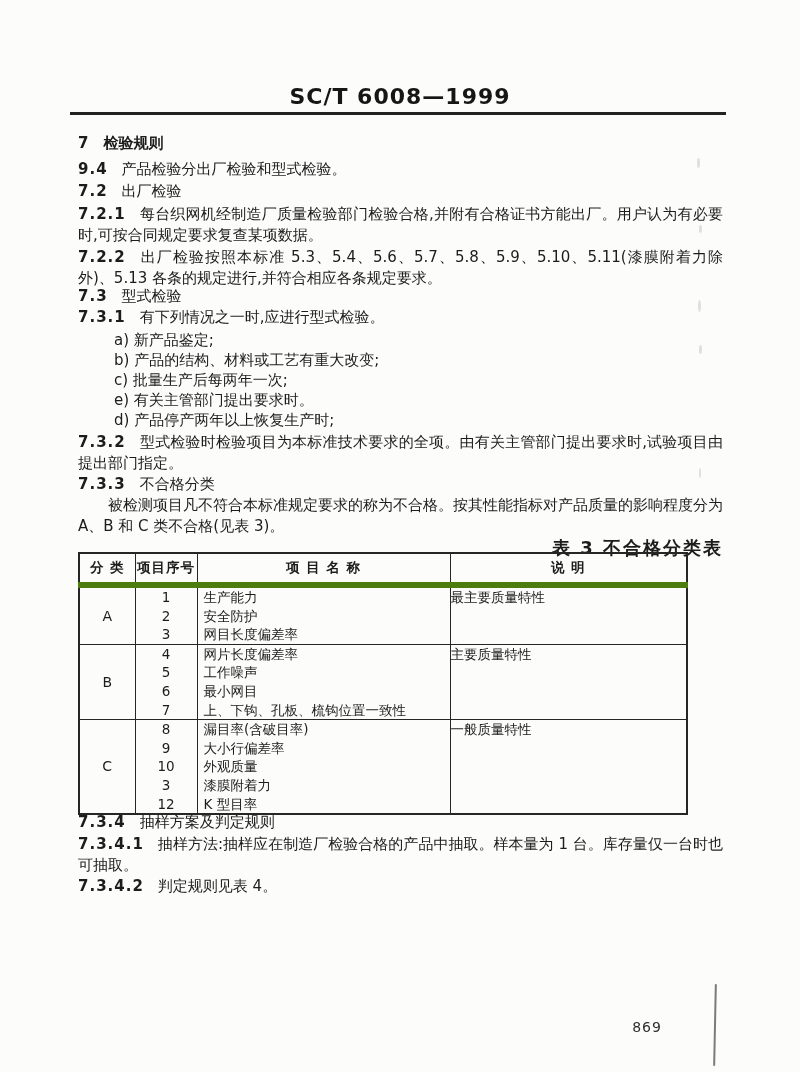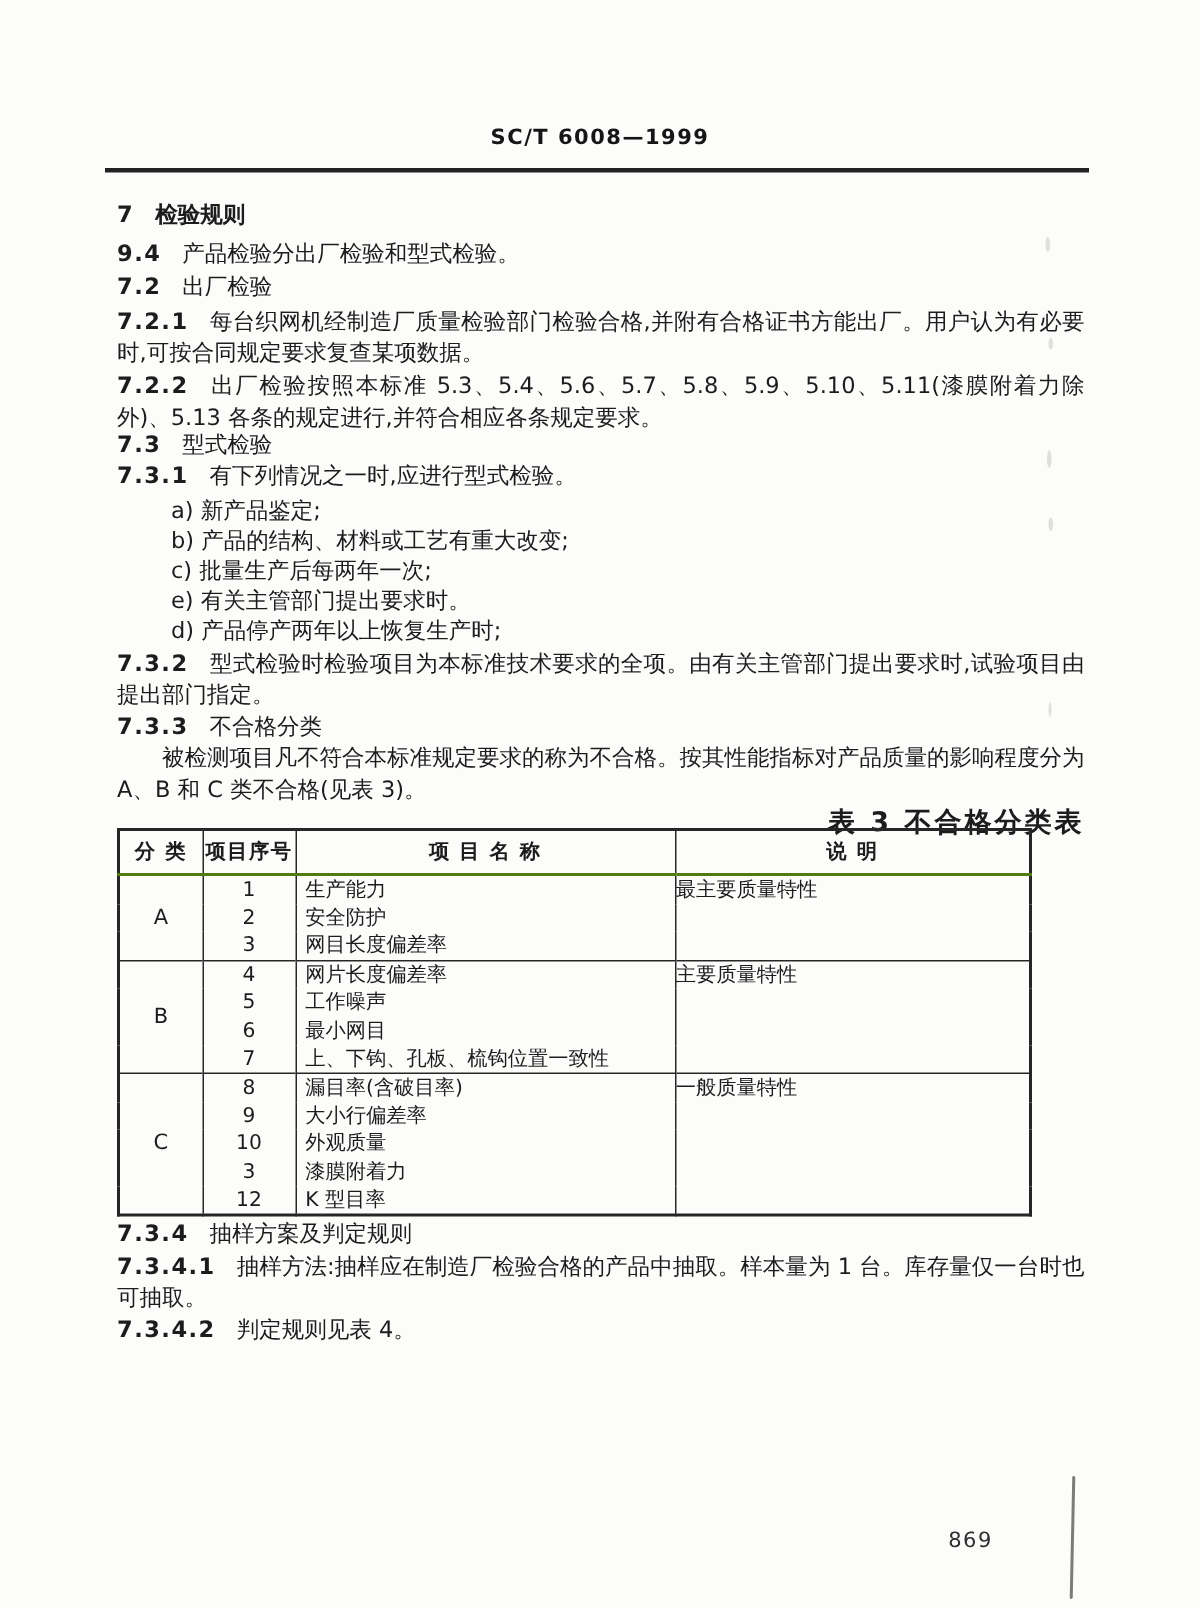--- a/index.html
+++ b/index.html
@@ -14,21 +14,21 @@
   }
   
   .watermark{
     position:absolute;top:118px;left:216px;
     font-size:76px;font-weight:700;letter-spacing:1px;
     color:#e3e3e3;z-index:0;user-select:none;white-space:nowrap;
   }
   .content{position:absolute;inset:0;z-index:1;}
   .doc-code{
     position:absolute;top:84px;left:0;right:0;
-    text-align:center;font-weight:700;font-size:14px;letter-spacing:1px;
+    text-align:center;font-weight:700;font-size:22px;letter-spacing:1px;
     color:#161616;
   }
   .head-rule{
     position:absolute;top:112px;left:70px;width:656px;height:3px;
     background:#222;
   }
   .para{
     position:absolute;left:78px;width:645px;
     font-size:15px;line-height:21px;margin:0;
     text-align:justify;word-break:break-all;
@@ -44,21 +44,21 @@
     font-size:18px;font-weight:700;letter-spacing:2px;
   }
   table.defect{
     position:absolute;left:78px;top:552px;width:608px;
     border-collapse:collapse;table-layout:fixed;
     border:2px solid #262626;
     font-size:13.5px;color:#1c1c1c;
   }
   table.defect th{
     font-weight:700;height:28px;text-align:center;
-    border-bottom:2px solid #4d7c0f;letter-spacing:1px;
+    border-bottom:6px solid #4d7c0f;letter-spacing:1px;
     padding:0;
   }
   table.defect th + th, table.defect td.bl{border-left:1px solid #262626;}
   table.defect td{padding:0;line-height:18.6px;height:18.6px;}
   table.defect td.cls{text-align:center;vertical-align:middle;font-size:14px;}
   table.defect td.no{text-align:center;}
   table.defect td.name{padding-left:6px;text-align:left;}
   table.defect td.note{text-align:left;vertical-align:top;}
   table.defect tr.group-first td{border-top:1px solid #262626;}
   table.defect tr td{border-top:none;}

